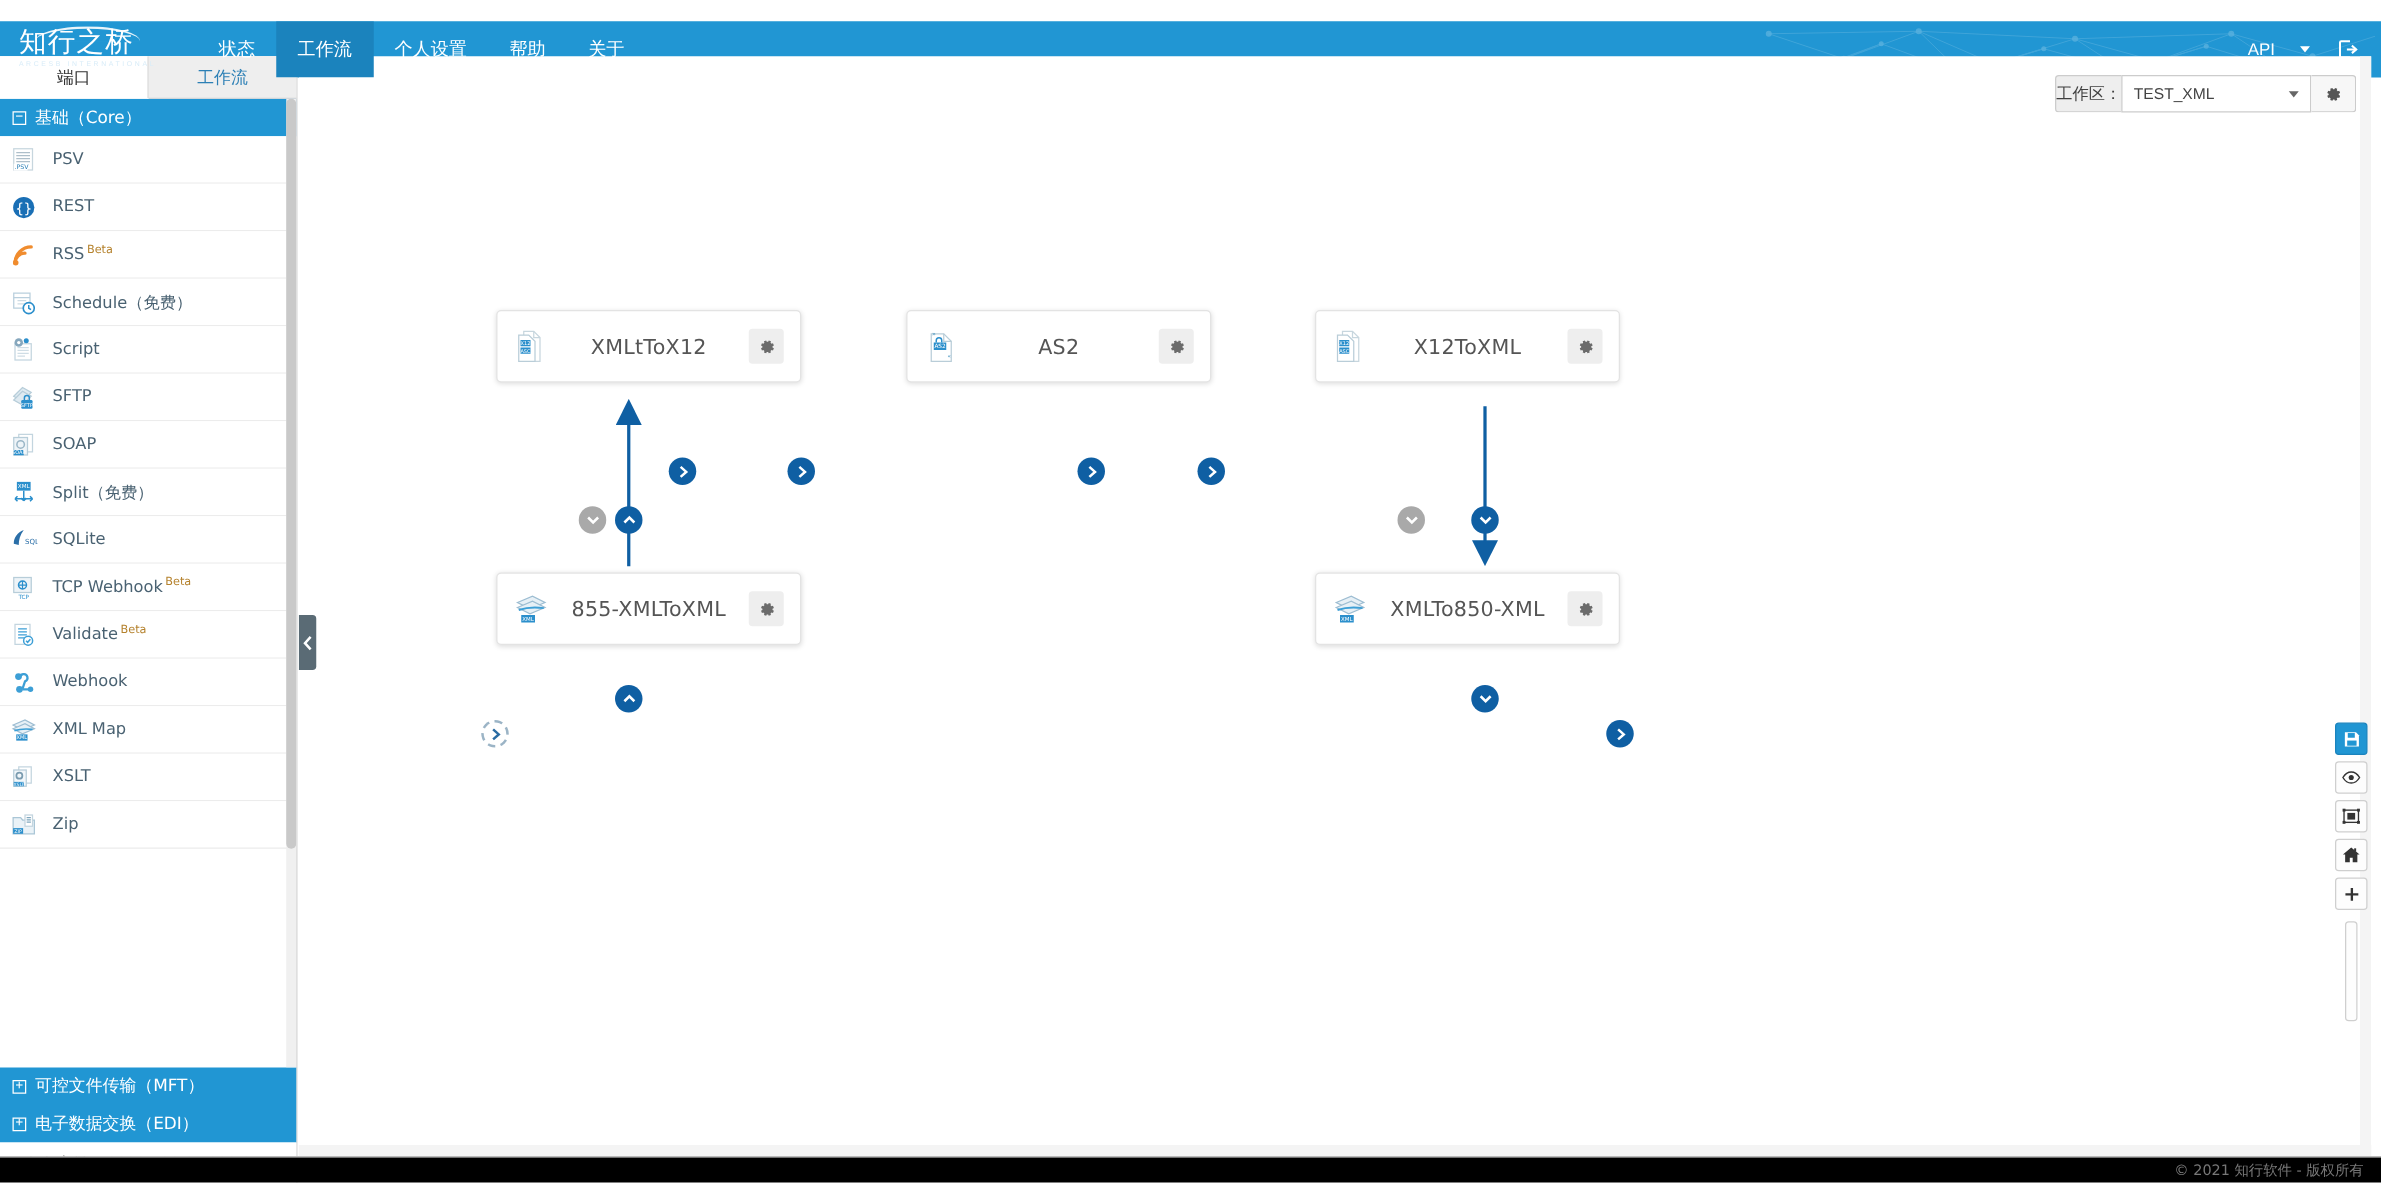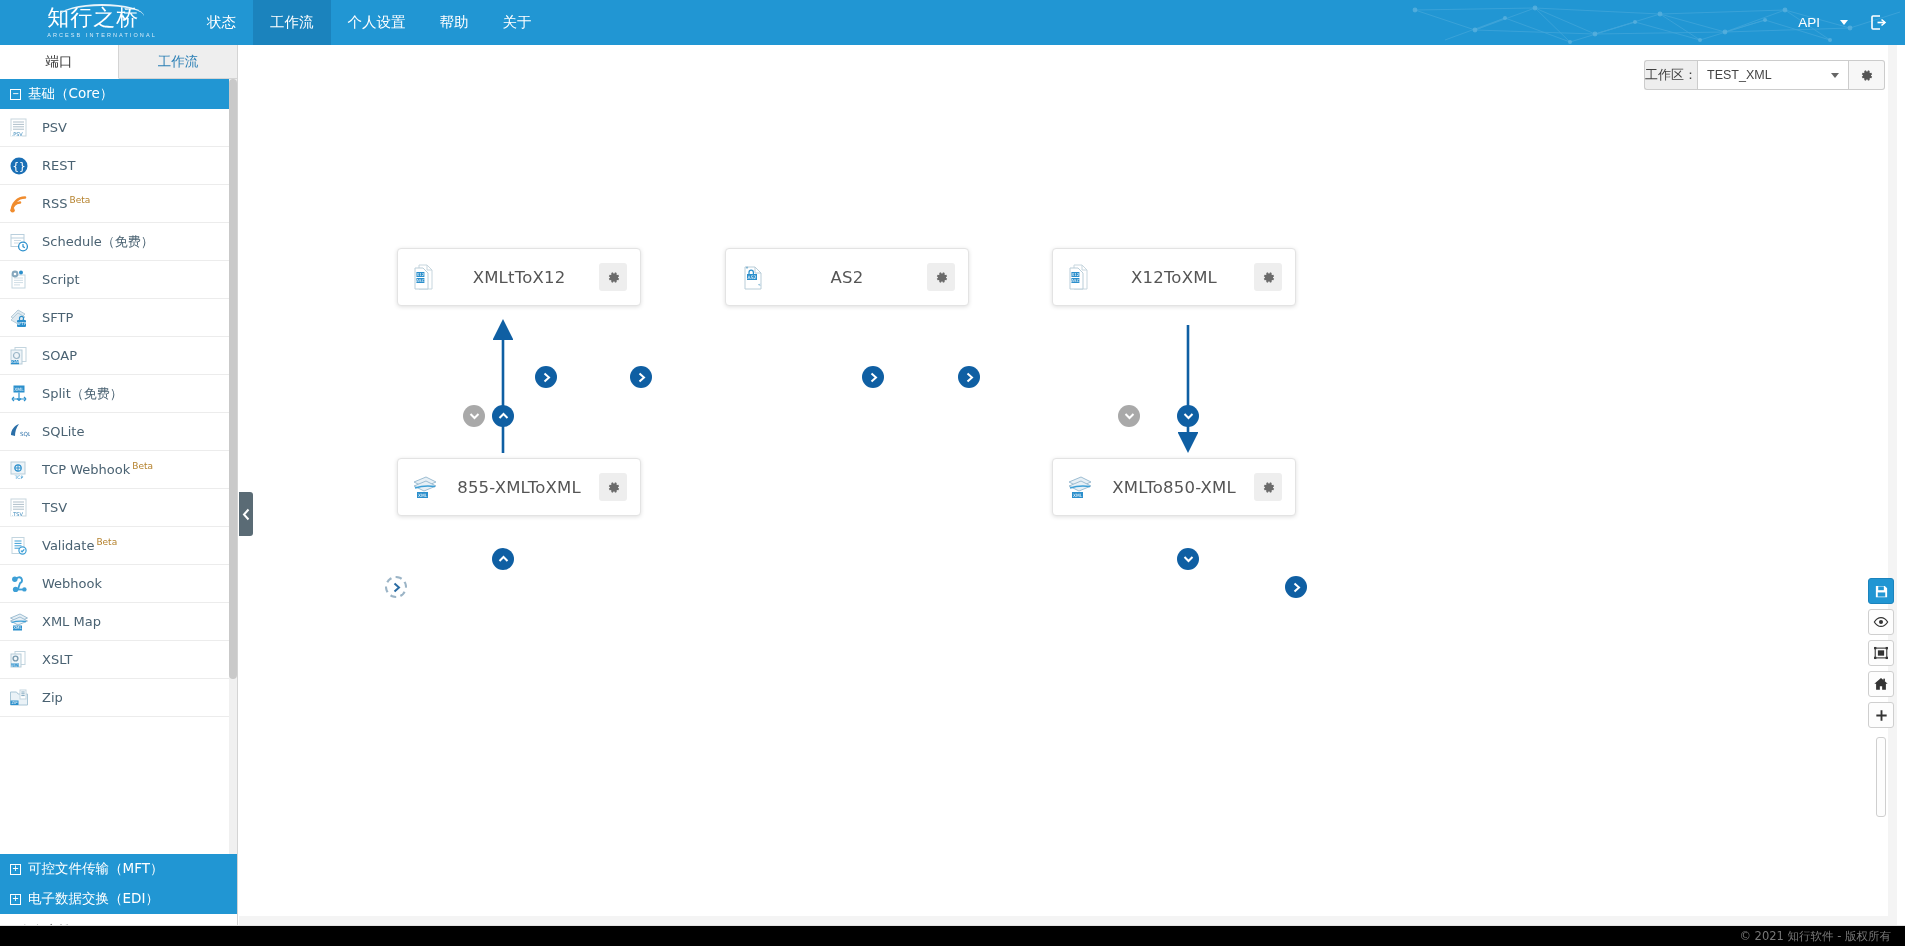--- a/index.html
+++ b/index.html
@@ -5,25 +5,24 @@
   * { box-sizing: border-box; margin: 0; padding: 0; }
   html, body {
     width: 1905px; height: 946px;
     font-family: "Liberation Sans", "DejaVu Sans", sans-serif;
     overflow: hidden;
     background: #ffffff;
   }
 
   
   .topbar {
-    position: absolute; left: 0; top: 0; width: 1905px; height: 45px;
+    position: absolute; left: 0; top: 17px; width: 1905px; height: 45px;
     background: #2196d3;
     display: flex; align-items: stretch;
     overflow: hidden;
-    padding-left: 32px;
   }
   .topbar-deco { position:absolute; right:0; top:0; width:520px; height:45px; opacity:.25; }
   .logo-wrap {
     width: 140px; height: 45px; display:flex; align-items:center; justify-content:center;
     position: relative; z-index:2;
   }
   .logo-cn {
     color:#fff; font-size:22px; letter-spacing:1px; line-height:1;
     font-family:"DejaVu Sans","Liberation Sans",sans-serif; font-weight:400;
   }
@@ -389,33 +388,20 @@
         <svg viewBox="0 0 22 22" width="22" height="22">
             <rect x="3" y="3" width="14" height="12" fill="#eef4f8" stroke="#b7cdd9"></rect>
             <circle cx="10" cy="9" r="3.2" fill="none" stroke="#2b8fcc" stroke-width="1.2"></circle>
             <path d="M10 5.8v6.4M6.8 9h6.4" stroke="#2b8fcc" stroke-width="1"></path>
             <text x="11" y="20" font-size="4.6" fill="#2b8fcc" text-anchor="middle" font-family="DejaVu Sans, sans-serif">TCP</text>
           </svg>
       </span>
       <span class="sb-label"><span>TCP Webhook</span><span class="beta">Beta</span></span>
     </div>
 
-    <div class="sb-item">
-      <span class="ico">
-        <svg viewBox="0 0 22 22" width="22" height="22">
-            <rect x="3" y="2" width="15" height="17" fill="#fff" stroke="#c7d6de"></rect>
-            <g stroke="#aebfca">
-              <path d="M5 5h11M5 7.4h11M5 9.8h11M5 12.2h11"></path>
-            </g>
-            <rect x="3" y="14" width="11" height="5.5" fill="#fff"></rect>
-            <text x="3.6" y="18.6" font-size="5" fill="#2b7fb5" font-family="DejaVu Sans, sans-serif">.TSV</text>
-          </svg>
-      </span>
-      <span class="sb-label">TSV</span>
-    </div>
 
     <div class="sb-item">
       <span class="ico">
         <svg viewBox="0 0 22 22" width="22" height="22">
             <rect x="4" y="2.5" width="12" height="16" fill="#fff" stroke="#c3d5df"></rect>
             <g stroke="#3d9fd6">
               <path d="M6.5 6h7M6.5 8.4h7M6.5 10.8h7M6.5 13.2h5"></path>
             </g>
             <circle cx="14.5" cy="15.5" r="3.6" fill="#fff" stroke="#3d9fd6" stroke-width="1.2"></circle>
             <path d="M12.9 15.6l1.2 1.2 2.2-2.4" fill="none" stroke="#3d9fd6" stroke-width="1.3"></path>

